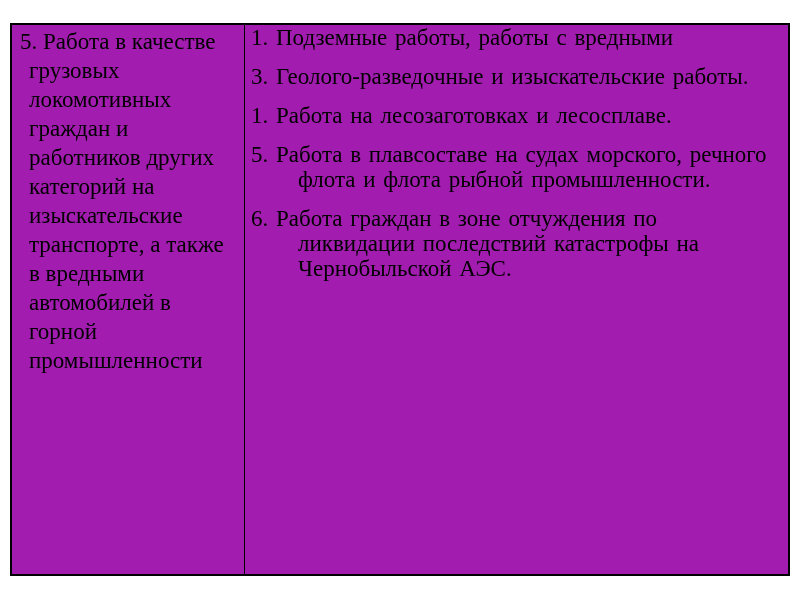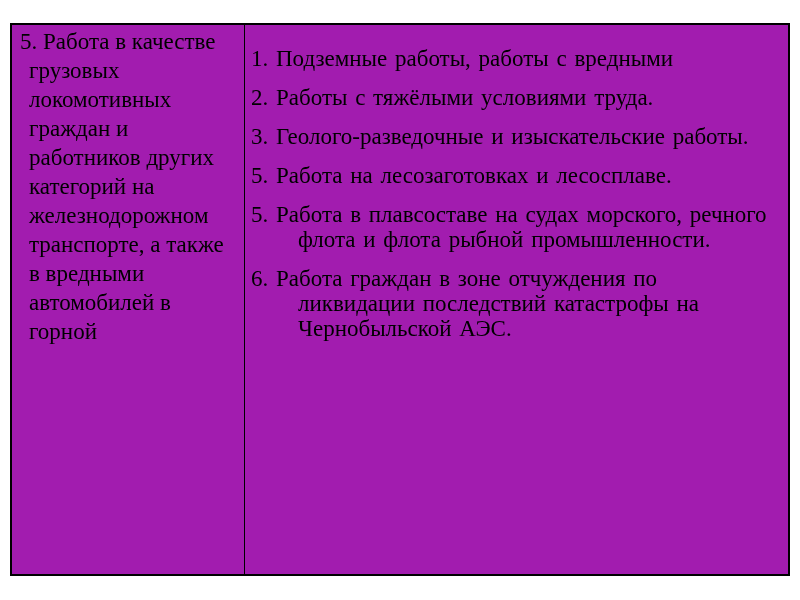--- a/index.html
+++ b/index.html
@@ -37,21 +37,21 @@
   }
   .cell-left {
     width: 233px;
     border-right: 1px solid #000000;
     padding: 2px 3px 0 8px;
     font-size: 23px;
     line-height: 29px;
   }
   .cell-right {
     flex: 1;
-    padding: 21px 4px 0 6px;
+    padding: 0 4px 0 6px;
     font-size: 23px;
     line-height: 25px;
   }
   .line {
     white-space: nowrap;
   }
   .cell-left .line.cont {
     padding-left: 9px;
   }
   .cell-right .line {
@@ -69,38 +69,36 @@
 
 <div class="canvas">
   <div class="benefits-table">
     <div class="cell cell-left">
         <div class="line">5. Работа в качестве</div>
         <div class="line cont">грузовых</div>
         <div class="line cont">локомотивных</div>
         <div class="line cont">граждан и</div>
         <div class="line cont">работников других</div>
         <div class="line cont">категорий на</div>
-        <div class="line cont">железнодорожном</div>
+        <div class="line cont">изыскательские</div>
         <div class="line cont">транспорте, а также</div>
         <div class="line cont">в вредными</div>
         <div class="line cont">автомобилей в</div>
         <div class="line cont">горной</div>
+        <div class="line cont">промышленности</div>
       </div>
     <div class="cell cell-right">
         <div class="item">
           <div class="line">1. Подземные работы, работы с вредными</div>
         </div>
         <div class="item">
-          <div class="line">2. Работы с тяжёлыми условиями труда.</div>
-        </div>
-        <div class="item">
           <div class="line">3. Геолого-разведочные и изыскательские работы.</div>
         </div>
         <div class="item">
-          <div class="line">5. Работа на лесозаготовках и лесосплаве.</div>
+          <div class="line">1. Работа на лесозаготовках и лесосплаве.</div>
         </div>
         <div class="item">
           <div class="line">5. Работа в плавсоставе на судах морского, речного</div>
           <div class="line cont">флота и флота рыбной промышленности.</div>
         </div>
         <div class="item">
           <div class="line">6. Работа граждан в зоне отчуждения по</div>
           <div class="line cont">ликвидации последствий катастрофы на</div>
           <div class="line cont">Чернобыльской АЭС.</div>
         </div>

